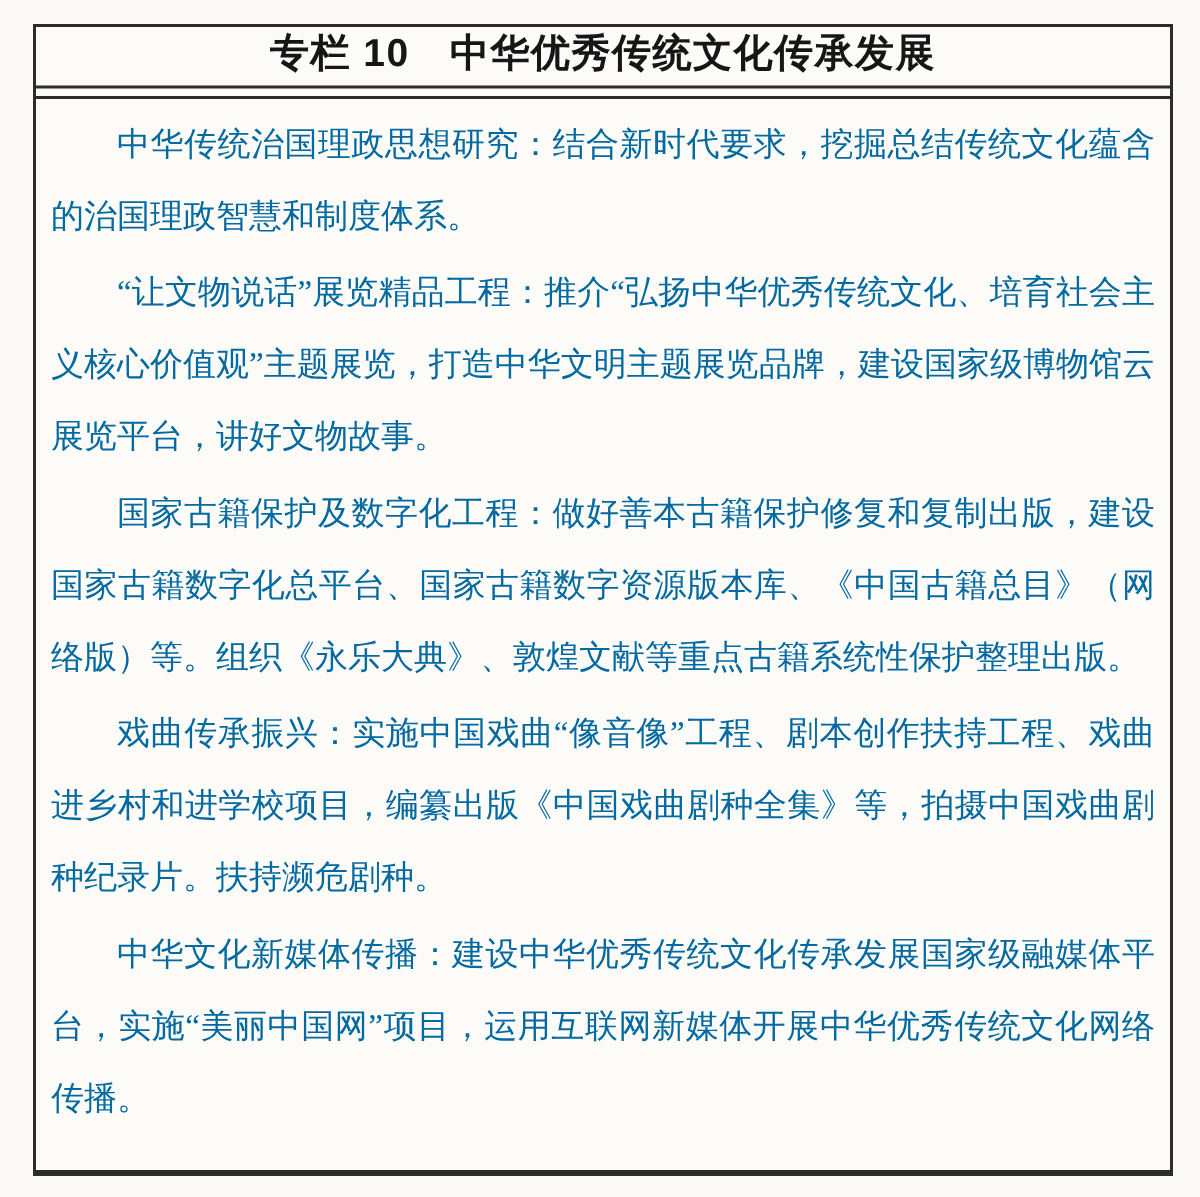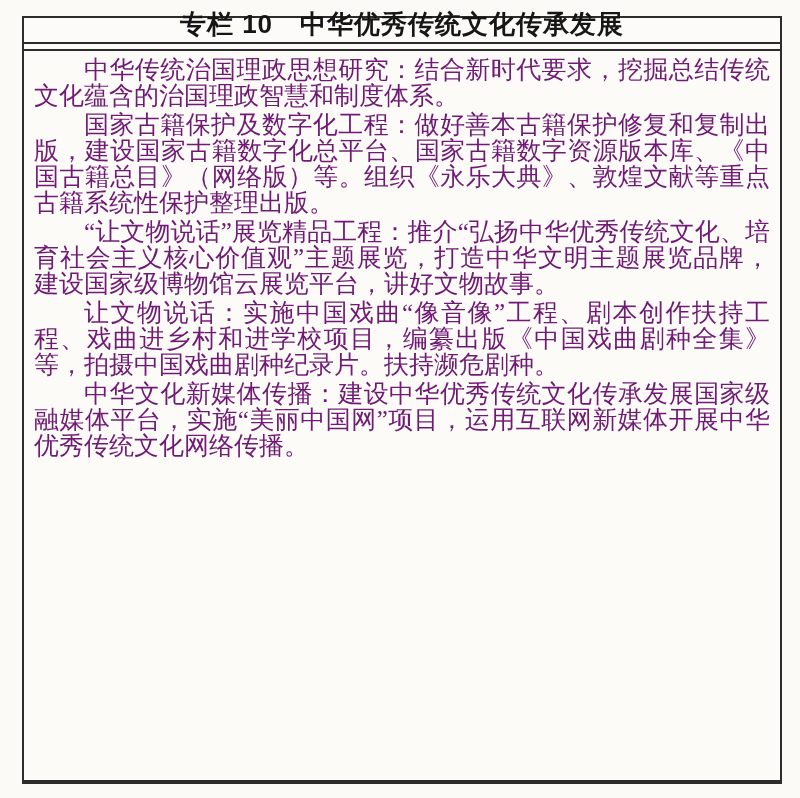--- a/index.html
+++ b/index.html
@@ -36,23 +36,23 @@
     left: 22px;
     top: 16px;
     width: 760px;
     height: 768px;
     border: 2px solid #2c2c2c;
     border-bottom-width: 4px;
     background: #fcfbf8;
   }
 
   .box-header {
-    height: 26px;
+    height: 41px;
     display: flex;
-    align-items: flex-end;
+    align-items: flex-start;
     justify-content: center;
     border-bottom: 2px solid #2c2c2c;
   }
 
   .box-title {
     font-family: "Liberation Sans", "DejaVu Sans", sans-serif;
     font-weight: 700;
     font-size: 26px;
     color: #161616;
     letter-spacing: 1px;
@@ -61,43 +61,43 @@
 
   .box-body {
     margin-top: 5px;
     border-top: 2px solid #2c2c2c;
     padding: 6px 10px 10px 10px;
     height: calc(100% - 48px);
     overflow: hidden;
   }
 
   .box-body p {
-    font-size: 25px;
-    line-height: 26px;
-    color: #701a75;
+    font-size: 22px;
+    line-height: 48px;
+    color: #0369a1;
     text-align: justify;
     text-indent: 2em;
     margin-bottom: 3px;
     font-weight: 500;
   }
 </style>
 </head>
 <body>
 
 <div class="page">
   <span class="scan-speck"></span>
 
   <div class="column-box">
 
     <div class="box-header">
       <span class="box-title">专栏 10　中华优秀传统文化传承发展</span>
     </div>
 
     <div class="box-body">
       <p>中华传统治国理政思想研究：结合新时代要求，挖掘总结传统文化蕴含的治国理政智慧和制度体系。</p>
+      <p>“让文物说话”展览精品工程：推介“弘扬中华优秀传统文化、培育社会主义核心价值观”主题展览，打造中华文明主题展览品牌，建设国家级博物馆云展览平台，讲好文物故事。</p>
       <p>国家古籍保护及数字化工程：做好善本古籍保护修复和复制出版，建设国家古籍数字化总平台、国家古籍数字资源版本库、《中国古籍总目》（网络版）等。组织《永乐大典》、敦煌文献等重点古籍系统性保护整理出版。</p>
-      <p>“让文物说话”展览精品工程：推介“弘扬中华优秀传统文化、培育社会主义核心价值观”主题展览，打造中华文明主题展览品牌，建设国家级博物馆云展览平台，讲好文物故事。</p>
-      <p>让文物说话：实施中国戏曲“像音像”工程、剧本创作扶持工程、戏曲进乡村和进学校项目，编纂出版《中国戏曲剧种全集》等，拍摄中国戏曲剧种纪录片。扶持濒危剧种。</p>
+      <p>戏曲传承振兴：实施中国戏曲“像音像”工程、剧本创作扶持工程、戏曲进乡村和进学校项目，编纂出版《中国戏曲剧种全集》等，拍摄中国戏曲剧种纪录片。扶持濒危剧种。</p>
       <p>中华文化新媒体传播：建设中华优秀传统文化传承发展国家级融媒体平台，实施“美丽中国网”项目，运用互联网新媒体开展中华优秀传统文化网络传播。</p>
     </div>
 
   </div>
 </div>
 
 </body></html>

